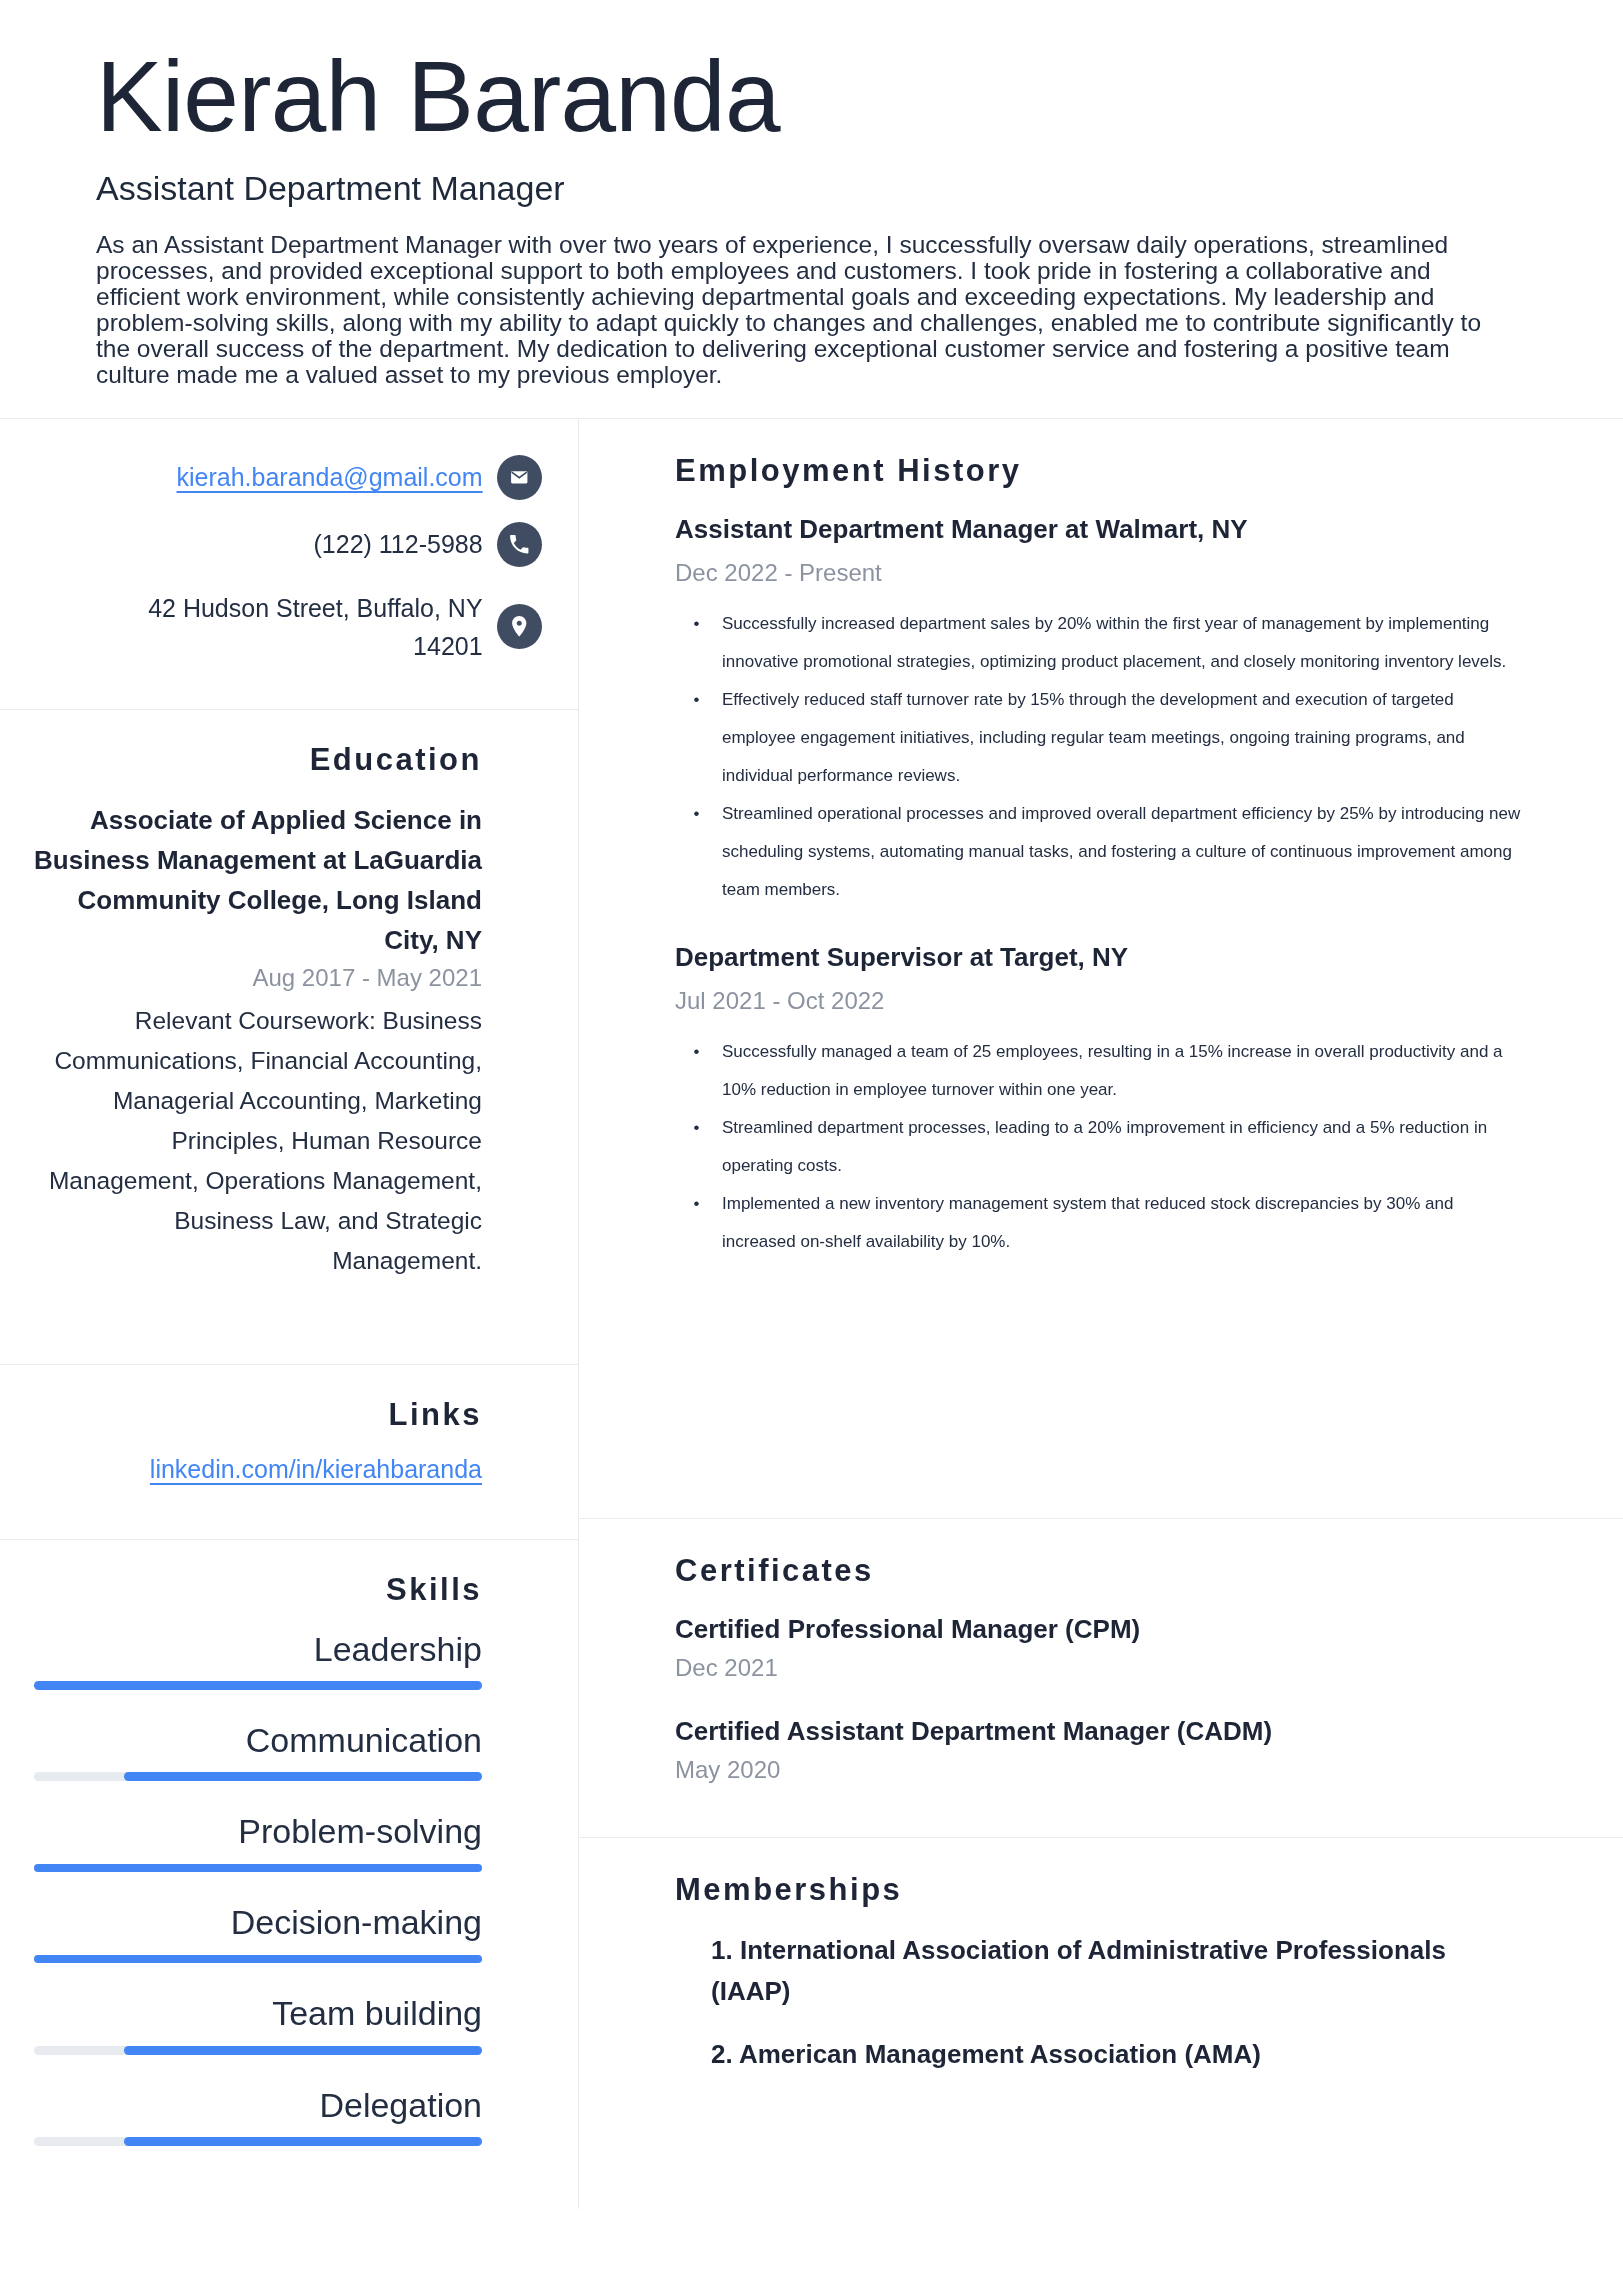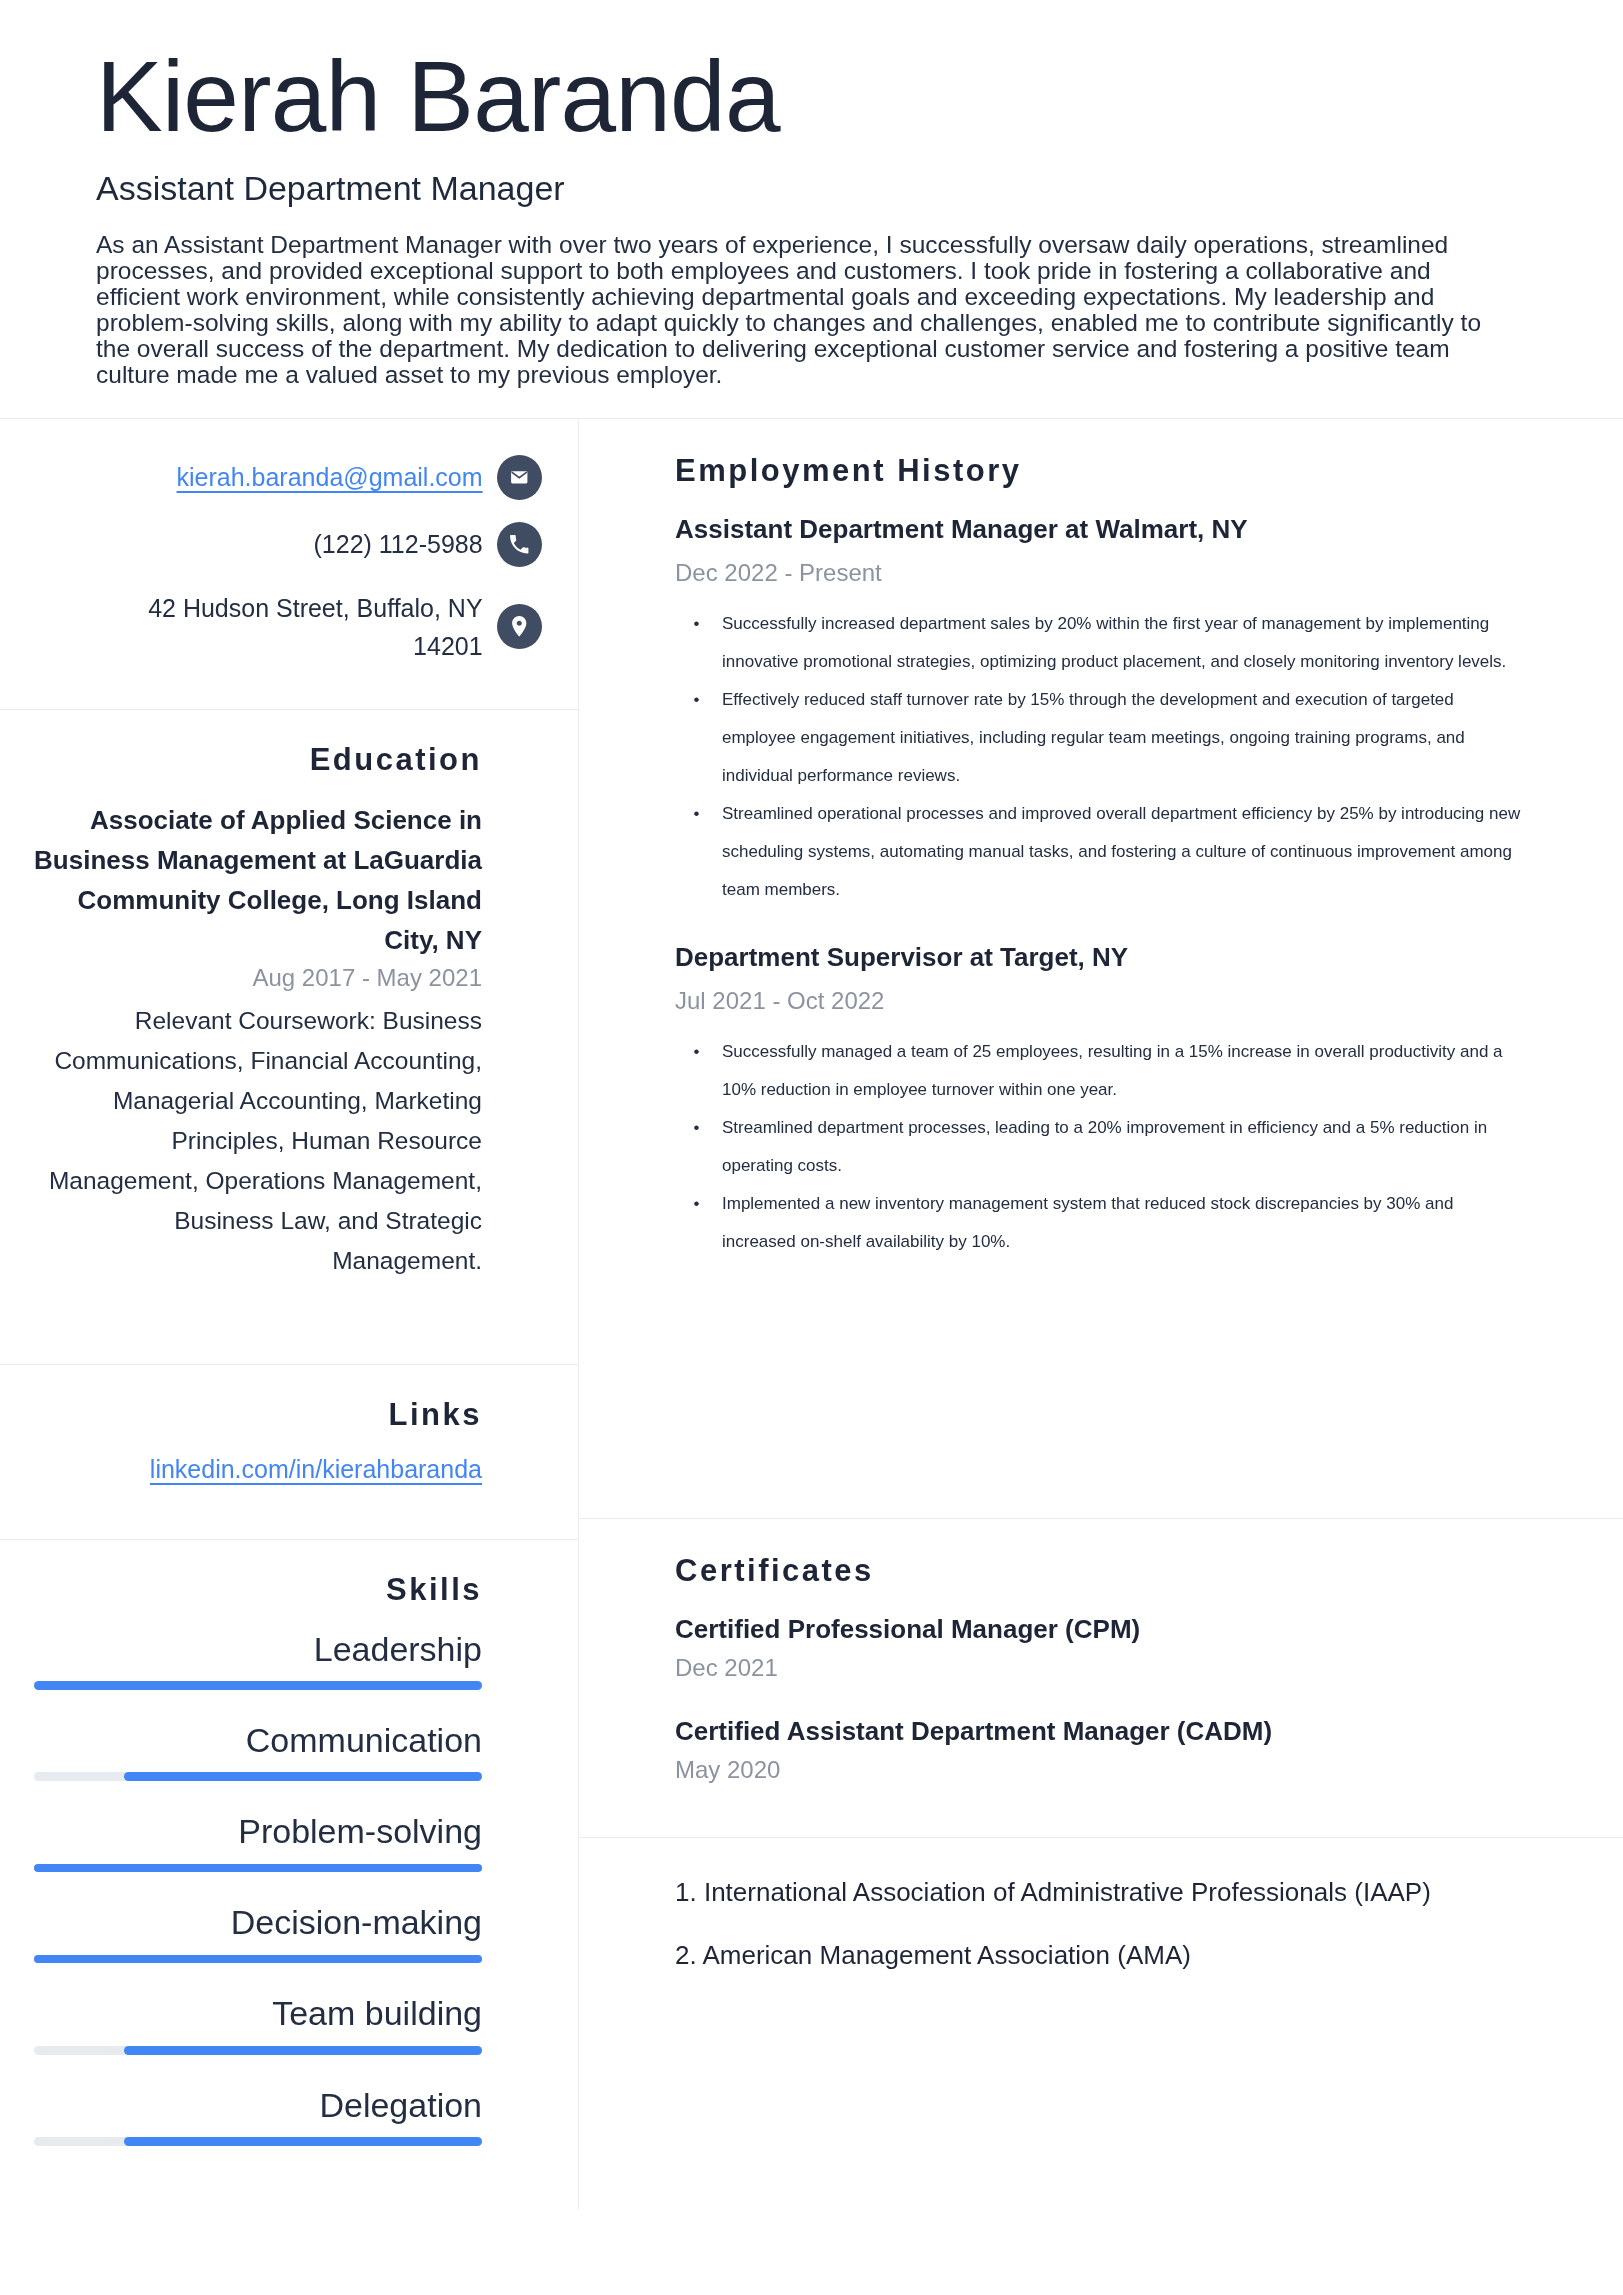--- a/index.html
+++ b/index.html
@@ -77,21 +77,21 @@
   }
   ul.bullets li::before { content: "\2022"; position: absolute; left: 18.6px; color: #232e42; }
 
   
   .cert-section { min-height: 319px; }
   .cert-item { margin-bottom: 27px; }
   .cert-item:last-child { margin-bottom: 0; }
   .cert-item h3 { margin-bottom: 3.4px; }
 
   
-  .membership-item { font-size: 26px; font-weight: 400; color: #1d2537; line-height: 41px; max-width: 812px; margin-bottom: 22px; }
+  .membership-item { font-size: 26px; font-weight: 700; color: #1d2537; line-height: 41px; max-width: 812px; margin-bottom: 22px; margin-left: 36px; }
   .membership-item:last-child { margin-bottom: 0; }
 </style>
 </head>
 <body>
 
 <div class="page">
 
   <div class="header">
     <h1 class="name">Kierah Baranda</h1>
     <div class="job-title">Assistant Department Manager</div>
@@ -220,20 +220,21 @@
           <h3 class="item-title">Certified Professional Manager (CPM)</h3>
           <div class="date-muted">Dec 2021</div>
         </div>
         <div class="cert-item">
           <h3 class="item-title">Certified Assistant Department Manager (CADM)</h3>
           <div class="date-muted">May 2020</div>
         </div>
       </div>
 
       <div class="main-section no-border">
+        <h2 class="section-heading">Memberships</h2>
         <div class="membership-item">1. International Association of Administrative Professionals (IAAP)</div>
         <div class="membership-item">2. American Management Association (AMA)</div>
       </div>
 
     </div>
   </div>
 </div>
 
 
 </body></html>

